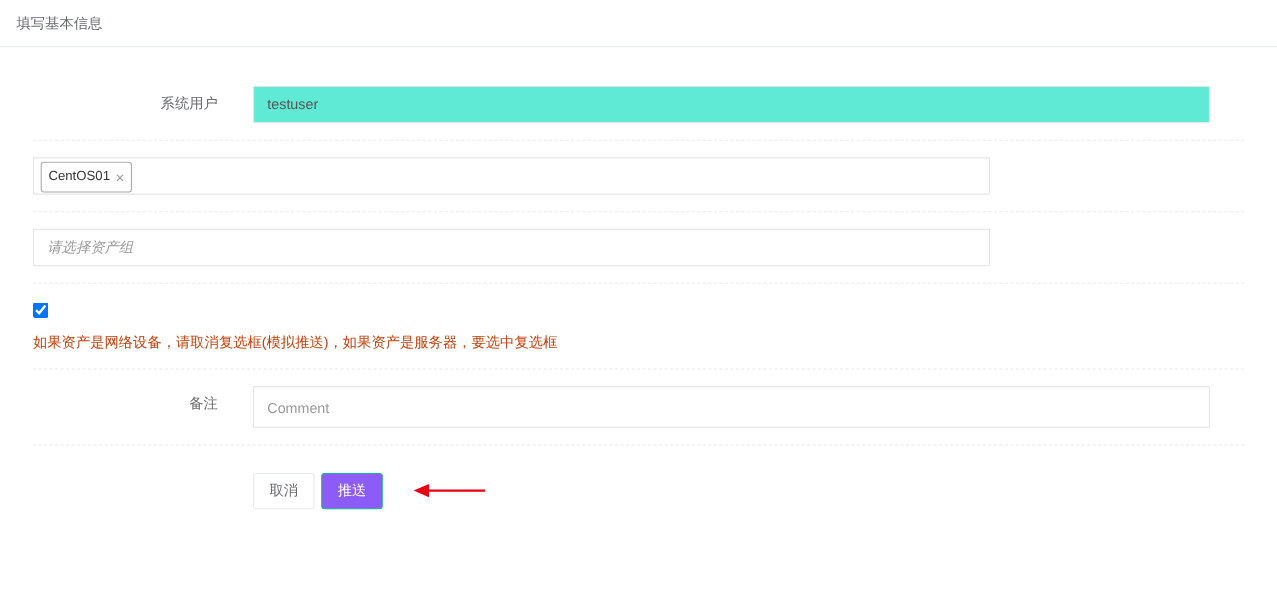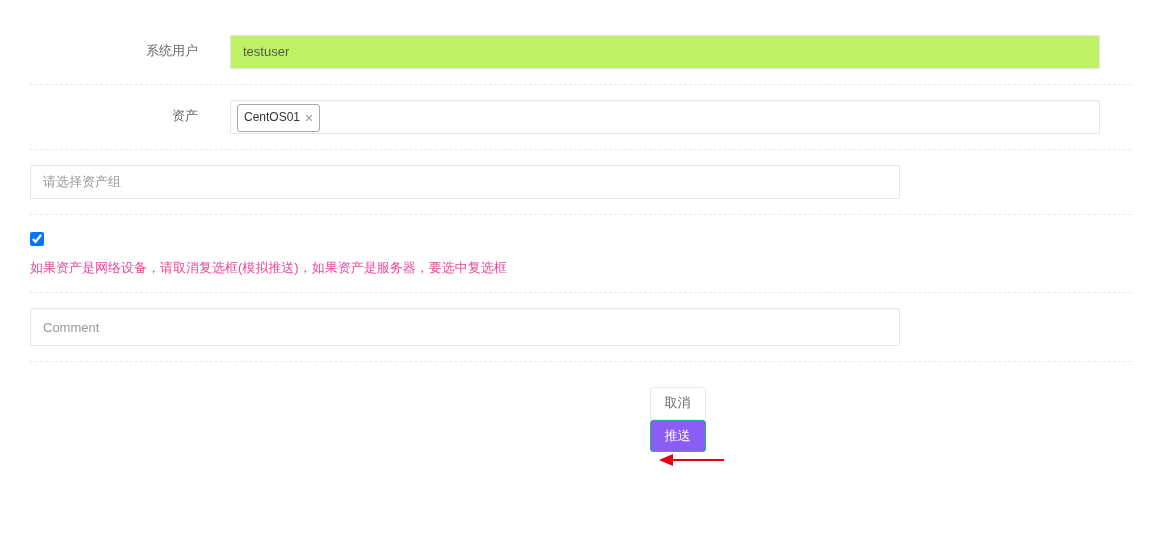--- a/index.html
+++ b/index.html
@@ -53,37 +53,38 @@
       line-height: 1.42857143;
       color: #555;
       background-color: #fff;
       border: 1px solid #e5e6e7;
       border-radius: 1px;
     }
     .form-control::placeholder {
       color: #999;
     }
     .form-control[readonly] {
-      background-color: #bef264;
+      background-color: #5eead4;
       cursor: not-allowed;
       padding: 8px 12px;
       display: flex;
       align-items: center;
     }
     .select-multi {
       min-height: 34px;
       padding: 3px 6px;
       display: flex;
       align-items: center;
       flex-wrap: wrap;
       gap: 4px;
     }
     .select-multi .placeholder {
       color: #999;
       padding: 4px 6px;
+      font-style: italic;
     }
     .tag {
       display: inline-flex;
       align-items: center;
       background: #fff;
       border: 1px solid #aaa;
       border-radius: 3px;
       padding: 1px 6px;
       font-size: 12px;
       color: #333;
@@ -100,29 +101,28 @@
       padding-top: 0;
     }
     input[type="checkbox"] {
       width: 14px;
       height: 14px;
       margin-top: 2px;
       cursor: pointer;
     }
     .help-text {
       margin-top: 10px;
-      color: #ec4899;
+      color: #c2410c;
       font-size: 13px;
     }
     .form-actions {
       display: flex;
       align-items: center;
       padding-top: 25px;
       padding-left: 200px;
-      flex-direction: column;
     }
     .btn {
       display: inline-block;
       padding: 6px 14px;
       font-size: 13px;
       line-height: 1.42857143;
       text-align: center;
       border-radius: 3px;
       cursor: pointer;
       border: 1px solid transparent;
@@ -145,31 +145,31 @@
     }
     .arrow svg {
       width: 65px;
       height: 16px;
     }
   </style>
 </head>
 <body>
 
 <div class="panel">
+  <div class="panel-heading">填写基本信息</div>
   <div class="panel-body">
 
     <div class="form-group">
       <div class="form-label">系统用户</div>
       <div class="form-control-wrap">
         <div class="form-control" readonly="">testuser</div>
       </div>
     </div>
 
     <div class="form-group">
-      <div class="form-label">资产</div>
       <div class="form-control-wrap">
         <div class="form-control select-multi">
           <span class="tag">
             <span>CentOS01</span>
             <span class="tag-remove">×</span>
           </span>
         </div>
       </div>
     </div>
 
@@ -182,20 +182,21 @@
     </div>
 
     <div class="form-group">
       <div class="form-control-wrap checkbox-wrap">
         <input type="checkbox" checked="" style="">
         <div class="help-text">如果资产是网络设备，请取消复选框(模拟推送)，如果资产是服务器，要选中复选框</div>
       </div>
     </div>
 
     <div class="form-group">
+      <div class="form-label">备注</div>
       <div class="form-control-wrap">
         <input type="text" class="form-control" placeholder="Comment" style="">
       </div>
     </div>
 
     <div class="form-actions">
       <button class="btn btn-default">取消</button>
       <button class="btn btn-primary">推送</button>
       <span class="arrow">
         <svg viewBox="0 0 65 16">

